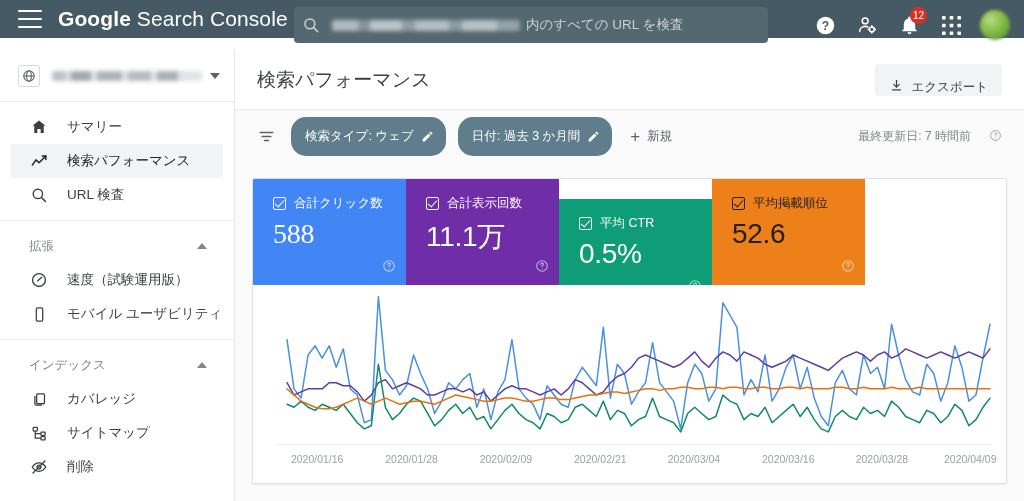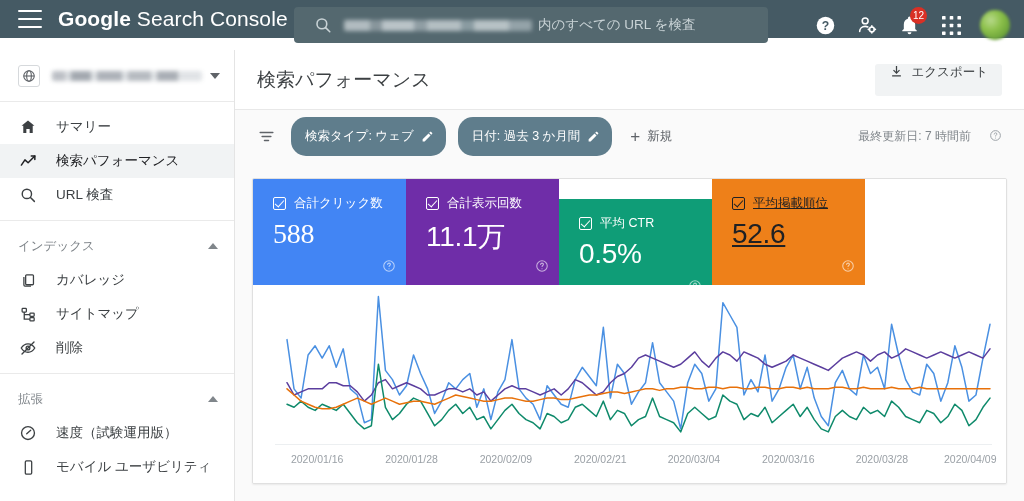--- a/index.html
+++ b/index.html
@@ -26,21 +26,21 @@
   }
   .hamburger i { display: block; height: 2px; background: #ffffff; border-radius: 1px; }
   .brand { font-size: 21px; color: #ffffff; letter-spacing: .1px; white-space: nowrap; }
   .brand .g { font-weight: bold; }
   .brand .rest { font-weight: 400; }
 
   .searchwrap {
     position: absolute; left: 294px; top: 7px;
     width: 474px; height: 36px;
     background: #54686f; border-radius: 4px;
-    display: flex; align-items: center; padding: 0 20px;
+    display: flex; align-items: center; padding: 0 8px;
     cursor: text;
   }
   .search-icon { width: 18px; height: 18px; flex: 0 0 18px; margin-right: 12px; }
   .search-icon svg { display: block; }
   .search-text { font-size: 13.5px; color: #c9d3d6; white-space: nowrap; display: flex; align-items: center; }
   .redact {
     display: inline-block; height: 11px; border-radius: 2px;
     background: linear-gradient(90deg,#b9c3c7 0 14%,#8d9aa0 14% 20%,#c3ccd0 20% 37%,#96a3a9 37% 44%,#bcc6ca 44% 62%,#8fa0a6 62% 69%,#c0cacd 69% 88%,#9aa8ae 88% 100%);
     filter: blur(2.2px); opacity: .92; vertical-align: middle;
     margin-right: 6px;
@@ -80,21 +80,21 @@
   .prop-name {
     flex: 1 1 auto; height: 10px; border-radius: 2px;
     background: linear-gradient(90deg,#b8bcc2 0 9%,#d7dade 9% 13%,#9ea4ab 13% 26%,#dfe2e5 26% 30%,#a9aeb5 30% 47%,#dde0e3 47% 51%,#b2b7bd 51% 66%,#e0e3e6 66% 70%,#a5aab1 70% 84%,#dfe2e5 84% 100%);
     filter: blur(2px); opacity: .95; max-width: 152px;
   }
   .caret-down {
     width: 0; height: 0; border-left: 5px solid transparent; border-right: 5px solid transparent;
     border-top: 6px solid #5f6368; margin-left: 8px;
   }
 
-  .navgroup { padding: 8px 0; }
+  .navgroup { padding: 8px 11px; }
   .navgroup + .navgroup { border-top: 1px solid #eaeaea; }
   .navitem {
     height: 34px; display: flex; align-items: center; padding-left: 18px;
     font-size: 13.5px; color: #3c4043; cursor: pointer; white-space: nowrap;
   }
   .navitem .ni-icon { width: 20px; height: 20px; flex: 0 0 20px; margin-right: 18px; display: flex; align-items: center; justify-content: center; }
   .navitem.active { background: #f1f3f4; color: #202124; }
   .navitem.active .ni-icon svg { stroke: #202124; }
   .section-head {
     height: 34px; display: flex; align-items: center; padding: 0 16px 0 18px;
@@ -110,21 +110,21 @@
   .main {
     position: absolute; left: 235px; top: 50px; width: 789px; height: 451px;
     background: #fafafa; overflow: hidden;
   }
   .pagehead {
     height: 60px; background: #ffffff; border-bottom: 1px solid #e8e8e8;
     display: flex; align-items: center; padding: 0 22px 0 22px;
   }
   .pagetitle { font-size: 19px; color: #3c4043; flex: 1; }
   .export-btn {
-    display: flex; align-items: flex-start; gap: 8px;
+    display: flex; align-items: flex-end; gap: 8px;
     height: 32px; padding: 0 14px; background: #f1f3f4; border-radius: 3px;
     font-size: 12.5px; color: #3c4043; cursor: pointer;
   }
 
   .filterbar { height: 53px; display: flex; align-items: center; padding: 0 22px 0 20px; }
   .filter-icon { width: 22px; height: 22px; margin-right: 14px; display: flex; align-items: center; justify-content: center; cursor: pointer; }
   .chip {
     display: flex; align-items: center; gap: 7px;
     height: 39px; padding: 0 12px 0 14px; border-radius: 15px;
     background: #5f7d8c; color: #ffffff; font-size: 12.5px;
@@ -159,21 +159,21 @@
   }
   .metric .checkbox::after {
     content: ""; position: absolute; left: 3px; top: 0px; width: 4px; height: 8px;
     border: solid currentColor; border-width: 0 1.6px 1.6px 0; transform: rotate(42deg);
   }
   .metric .m-val { font-size: 28px; margin-top: 6px; font-weight: 400; letter-spacing: -.3px; }
   .metric .qmark { position: absolute; right: 10px; bottom: 8px; opacity: .62; }
   .metric.clicks { background: #4285f4; color: #ffffff; font-family: Liberation Serif, serif; }
   .metric.impr { background: #6f2da8; color: #ffffff; }
   .metric.ctr { background: #0f9d77; color: #ffffff; margin-top: 20px; }
-  .metric.pos { background: #ee8019; color: #202124; text-decoration: underline; }
+  .metric.pos { background: #ee8019; color: #202124; }
   .metrics-filler { flex: 1; background: #ffffff; }
 
   .chartarea { position: relative; height: 200px; background: #ffffff; }
   .chartarea svg { display: block; }
   .xaxis {
     position: absolute; left: 0; bottom: 18px; width: 755px; height: 14px;
   }
   .xtick {
     position: absolute; font-size: 10.5px; color: #9aa0a6; transform: translateX(-50%); white-space: nowrap;
   }
@@ -283,20 +283,44 @@
               <circle cx="10.5" cy="10.5" r="6.2"></circle>
               <line x1="15.3" y1="15.3" x2="20.5" y2="20.5" stroke-linecap="round"></line>
             </svg>
         </span>
         <span>URL 検査</span>
       </div>
     </div>
 
     <div class="navgroup">
       <div class="section-head">
+        <span class="lbl">拡張</span>
+        <span class="caret-up"></span>
+      </div>
+      <div class="navitem">
+        <span class="ni-icon">
+          <svg width="18" height="18" viewBox="0 0 24 24" fill="none" stroke="#3c4043" stroke-width="1.8">
+              <circle cx="12" cy="12" r="8.6"></circle>
+              <path d="M15.6 8.4 10.3 13" stroke-linecap="round"></path>
+            </svg>
+        </span>
+        <span>速度（試験運用版）</span>
+      </div>
+      <div class="navitem">
+        <span class="ni-icon">
+          <svg width="17" height="17" viewBox="0 0 24 24" fill="none" stroke="#3c4043" stroke-width="1.8">
+              <rect x="7.5" y="2.8" width="9" height="18.4" rx="1.6"></rect>
+            </svg>
+        </span>
+        <span>モバイル ユーザビリティ</span>
+      </div>
+    </div>
+
+    <div class="navgroup">
+      <div class="section-head">
         <span class="lbl">インデックス</span>
         <span class="caret-up"></span>
       </div>
       <div class="navitem">
         <span class="ni-icon">
           <svg width="17" height="17" viewBox="0 0 24 24" fill="none" stroke="#3c4043" stroke-width="1.8">
               <rect x="8" y="4" width="11" height="14" rx="1.4"></rect>
               <path d="M5.5 7v11.5c0 .8.7 1.5 1.5 1.5h8.5"></path>
             </svg>
         </span>
@@ -315,44 +339,20 @@
       </div>
       <div class="navitem">
         <span class="ni-icon">
           <svg width="18" height="18" viewBox="0 0 24 24" fill="none" stroke="#3c4043" stroke-width="1.8">
               <path d="M3 12s3.4-5.6 9-5.6 9 5.6 9 5.6-3.4 5.6-9 5.6S3 12 3 12z"></path>
               <circle cx="12" cy="12" r="2.5"></circle>
               <line x1="4" y1="20" x2="20" y2="4" stroke-linecap="round"></line>
             </svg>
         </span>
         <span>削除</span>
-      </div>
-    </div>
-
-    <div class="navgroup">
-      <div class="section-head">
-        <span class="lbl">拡張</span>
-        <span class="caret-up"></span>
-      </div>
-      <div class="navitem">
-        <span class="ni-icon">
-          <svg width="18" height="18" viewBox="0 0 24 24" fill="none" stroke="#3c4043" stroke-width="1.8">
-              <circle cx="12" cy="12" r="8.6"></circle>
-              <path d="M15.6 8.4 10.3 13" stroke-linecap="round"></path>
-            </svg>
-        </span>
-        <span>速度（試験運用版）</span>
-      </div>
-      <div class="navitem">
-        <span class="ni-icon">
-          <svg width="17" height="17" viewBox="0 0 24 24" fill="none" stroke="#3c4043" stroke-width="1.8">
-              <rect x="7.5" y="2.8" width="9" height="18.4" rx="1.6"></rect>
-            </svg>
-        </span>
-        <span>モバイル ユーザビリティ</span>
       </div>
     </div>
   </div>
 
   <div class="main">
 
     <div class="pagehead">
       <div class="pagetitle">検索パフォーマンス</div>
       <div class="export-btn">
         <span>

